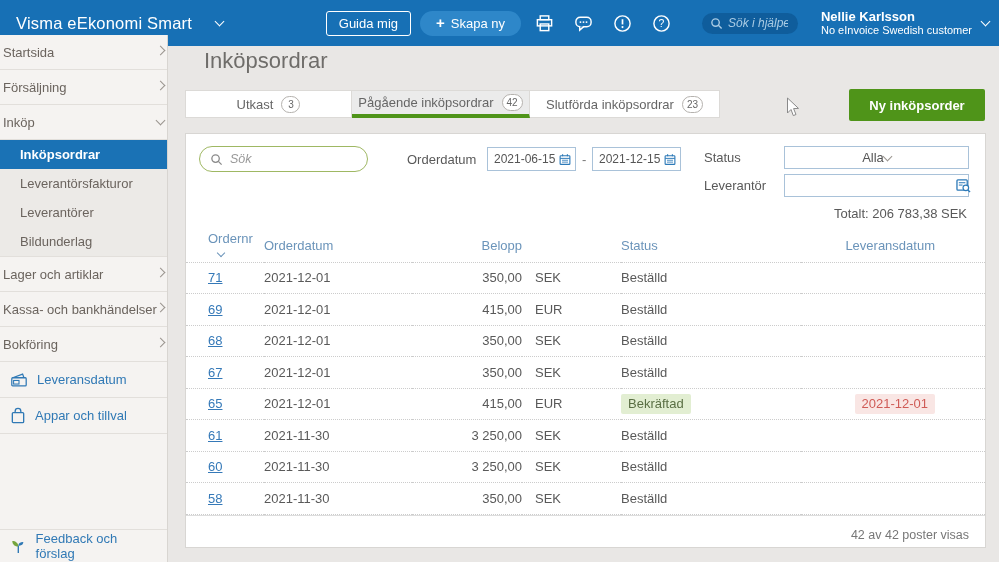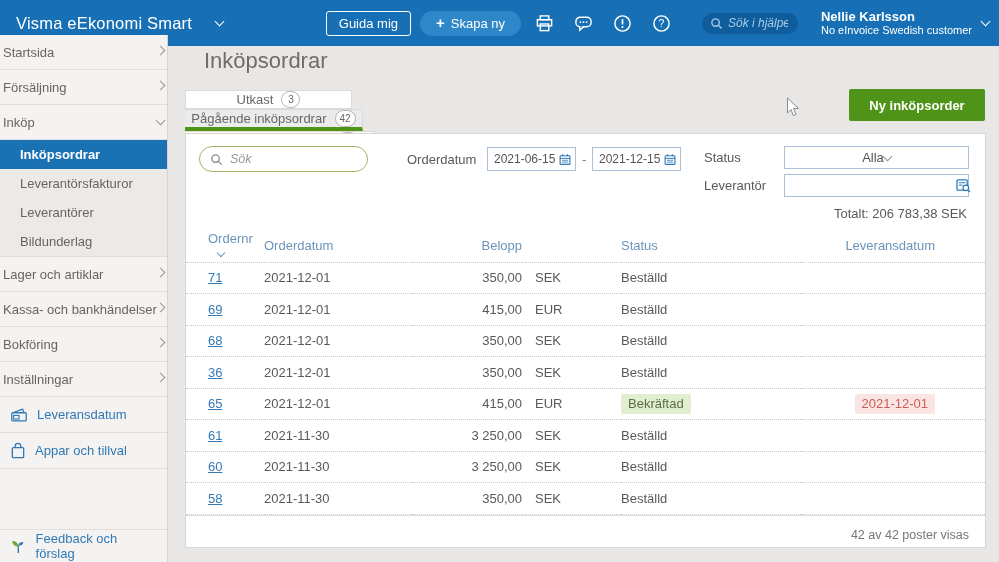--- a/index.html
+++ b/index.html
@@ -32,21 +32,21 @@
   .side-item { height:35px; flex:0 0 35px; display:flex; align-items:center; justify-content:space-between; padding:0 3px; border-bottom:1px solid #e2dfdb; color:#6b645e; cursor:pointer; }
   .side-sub { background:#eceae7; height:29px; flex:0 0 29px; display:flex; align-items:center; padding:0 14px 0 20px; color:#6b645e; cursor:pointer; }
   .side-sub.selected { background:#1a72b5; color:#fff; font-weight:bold; }
   .side-sub-group { border-bottom:1px solid #e2dfdb; }
   .side-link { height:36px; flex:0 0 36px; display:flex; align-items:center; gap:9px; padding:0 10px; border-bottom:1px solid #e2dfdb; color:#3079b5; cursor:pointer; }
   .side-feedback { margin-top:auto; height:33px; flex:0 0 33px; display:flex; align-items:center; gap:9px; padding:0 10px; border-top:1px solid #e2dfdb; color:#3079b5; cursor:pointer; }
 
   
   .main { position:absolute; top:35px; left:168px; width:831px; height:527px; }
   .page-title { position:absolute; top:13px; left:36px; font-size:22px; color:#6f6d6a; font-weight:400; }
-  .tabs { position:absolute; top:55px; left:17px; display:flex; height:28px;flex-direction:column; }
+  .tabs { position:absolute; top:55px; left:17px; display:flex; height:28px; }
   .tab { background:#fff; border:1px solid #dcdad7; border-left:none; display:flex; align-items:center; justify-content:center; gap:8px; cursor:pointer; color:#666; }
   .tab:first-child { border-left:1px solid #dcdad7; }
   .tab.active { background:#ebebeb; border-bottom:4px solid #4f9419; }
   .tab-count { min-width:19px; height:17px; border:1px solid #b5b2ae; border-radius:9px; background:#fff; font-size:10px; color:#666; display:flex; align-items:center; justify-content:center; padding:0 4px; }
   .btn-new { position:absolute; top:54px; right:14px; width:136px; height:32px; background:#4f9419; border:none; border-radius:2px; color:#fff; font-size:13px; font-weight:bold; cursor:pointer; font-family:inherit; }
   .cursor { position:absolute; top:62px; left:618px; pointer-events:none; }
 
   
   .card { position:absolute; top:98px; left:17px; width:801px; height:415px; background:#fff; border:1px solid #d8d6d3; display:flex; flex-direction:column; }
   .filters { position:relative; height:96px; flex:0 0 96px; }
@@ -172,24 +172,20 @@
         <span class="chev gray"></span>
     </div>
     <div class="side-item">
       <span>Kassa- och bankhändelser</span>
         <span class="chev gray"></span>
     </div>
     <div class="side-item">
       <span>Bokföring</span>
         <span class="chev gray"></span>
     </div>
-    <div class="side-item">
-      <span>Inställningar</span>
-        <span class="chev gray"></span>
-    </div>
     <div class="side-link">
       <svg width="18" height="16" viewBox="0 0 20 17">
         <path d="M3 6 L14 2 L15.5 6" fill="none" stroke="#3079b5" stroke-width="1.4"></path>
         <rect x="2" y="6" width="16" height="9" rx="1" fill="none" stroke="#3079b5" stroke-width="1.4"></rect>
         <rect x="4" y="9" width="6" height="4" fill="none" stroke="#3079b5" stroke-width="1.2"></rect>
       </svg>
       <span>Leveransdatum</span>
     </div>
     <div class="side-link">
       <svg width="16" height="17" viewBox="0 0 16 18">
@@ -332,21 +328,21 @@
           </tr>
           <tr>
             <td><a href="#" class="order-link">68</a></td>
             <td>2021-12-01</td>
             <td class="col-amt">350,00</td>
             <td class="col-cur">SEK</td>
             <td>Beställd</td>
             <td class="col-del"></td>
           </tr>
           <tr>
-            <td><a href="#" class="order-link">36</a></td>
+            <td><a href="#" class="order-link">67</a></td>
             <td>2021-12-01</td>
             <td class="col-amt">350,00</td>
             <td class="col-cur">SEK</td>
             <td>Beställd</td>
             <td class="col-del"></td>
           </tr>
           <tr>
             <td><a href="#" class="order-link">65</a></td>
             <td>2021-12-01</td>
             <td class="col-amt">415,00</td>

